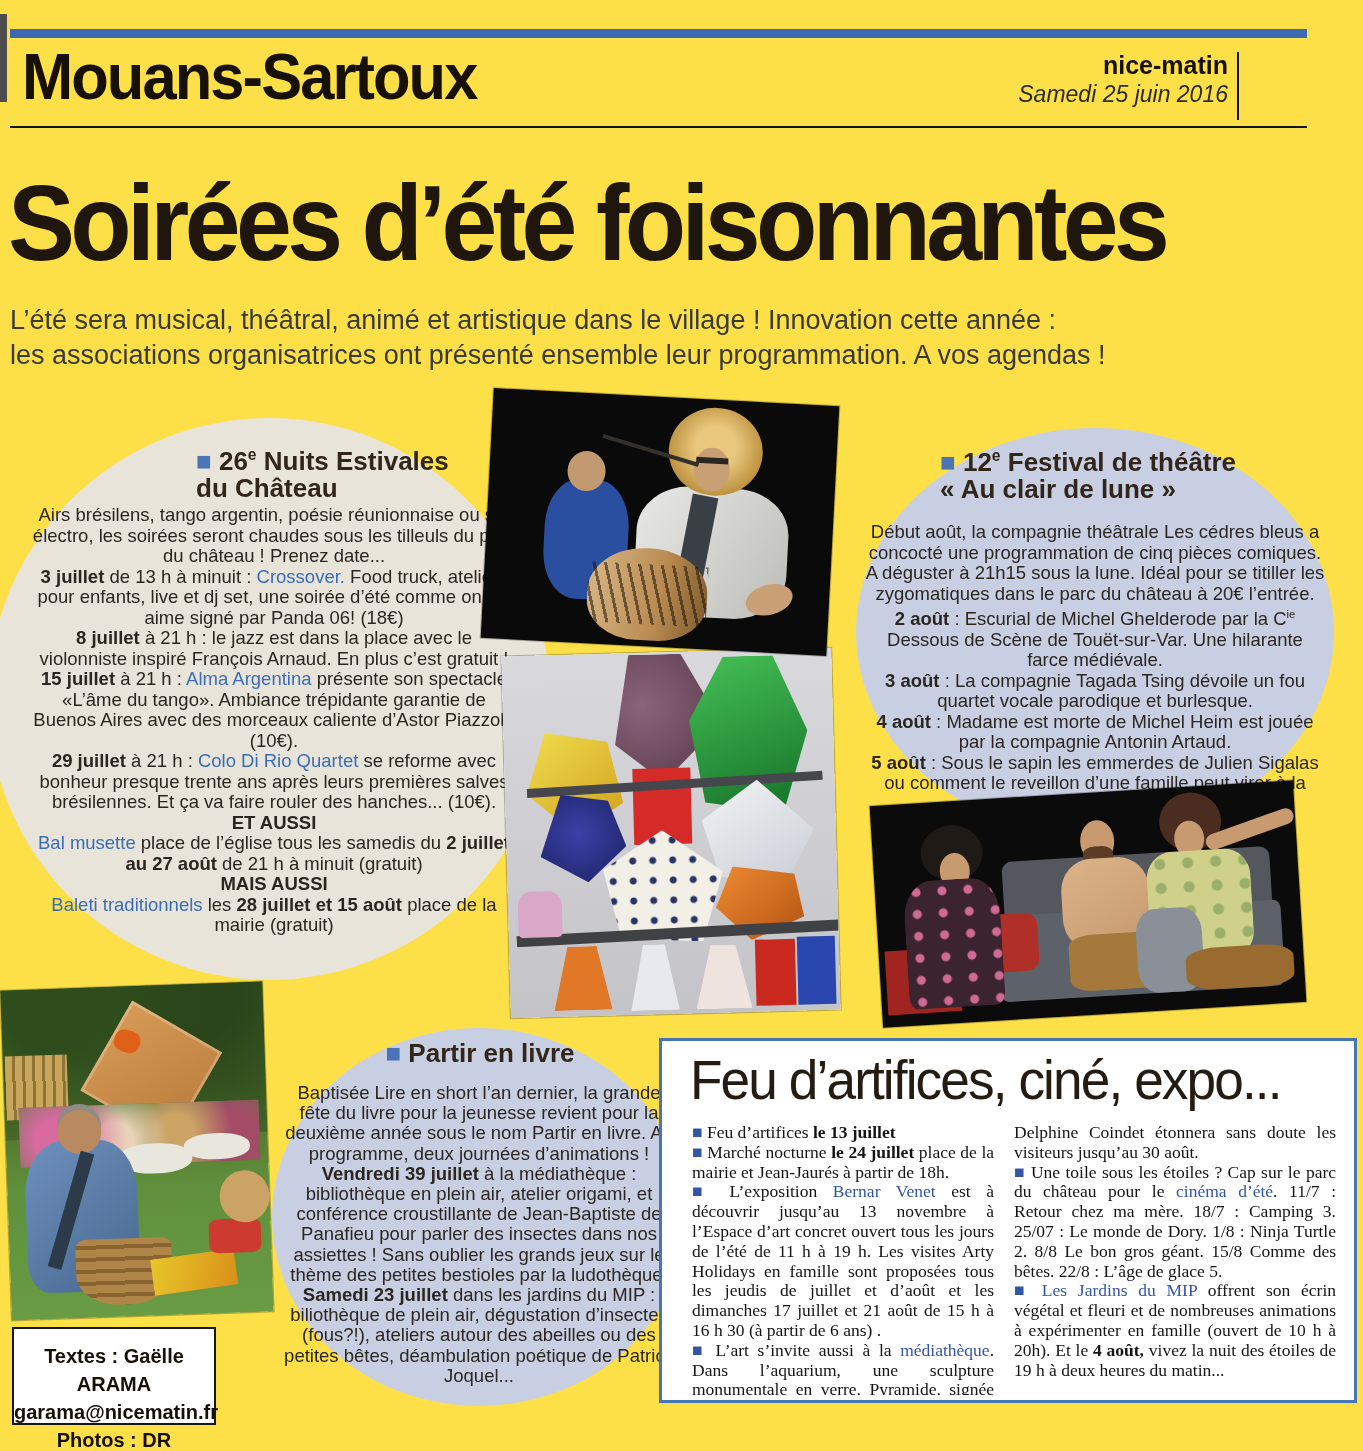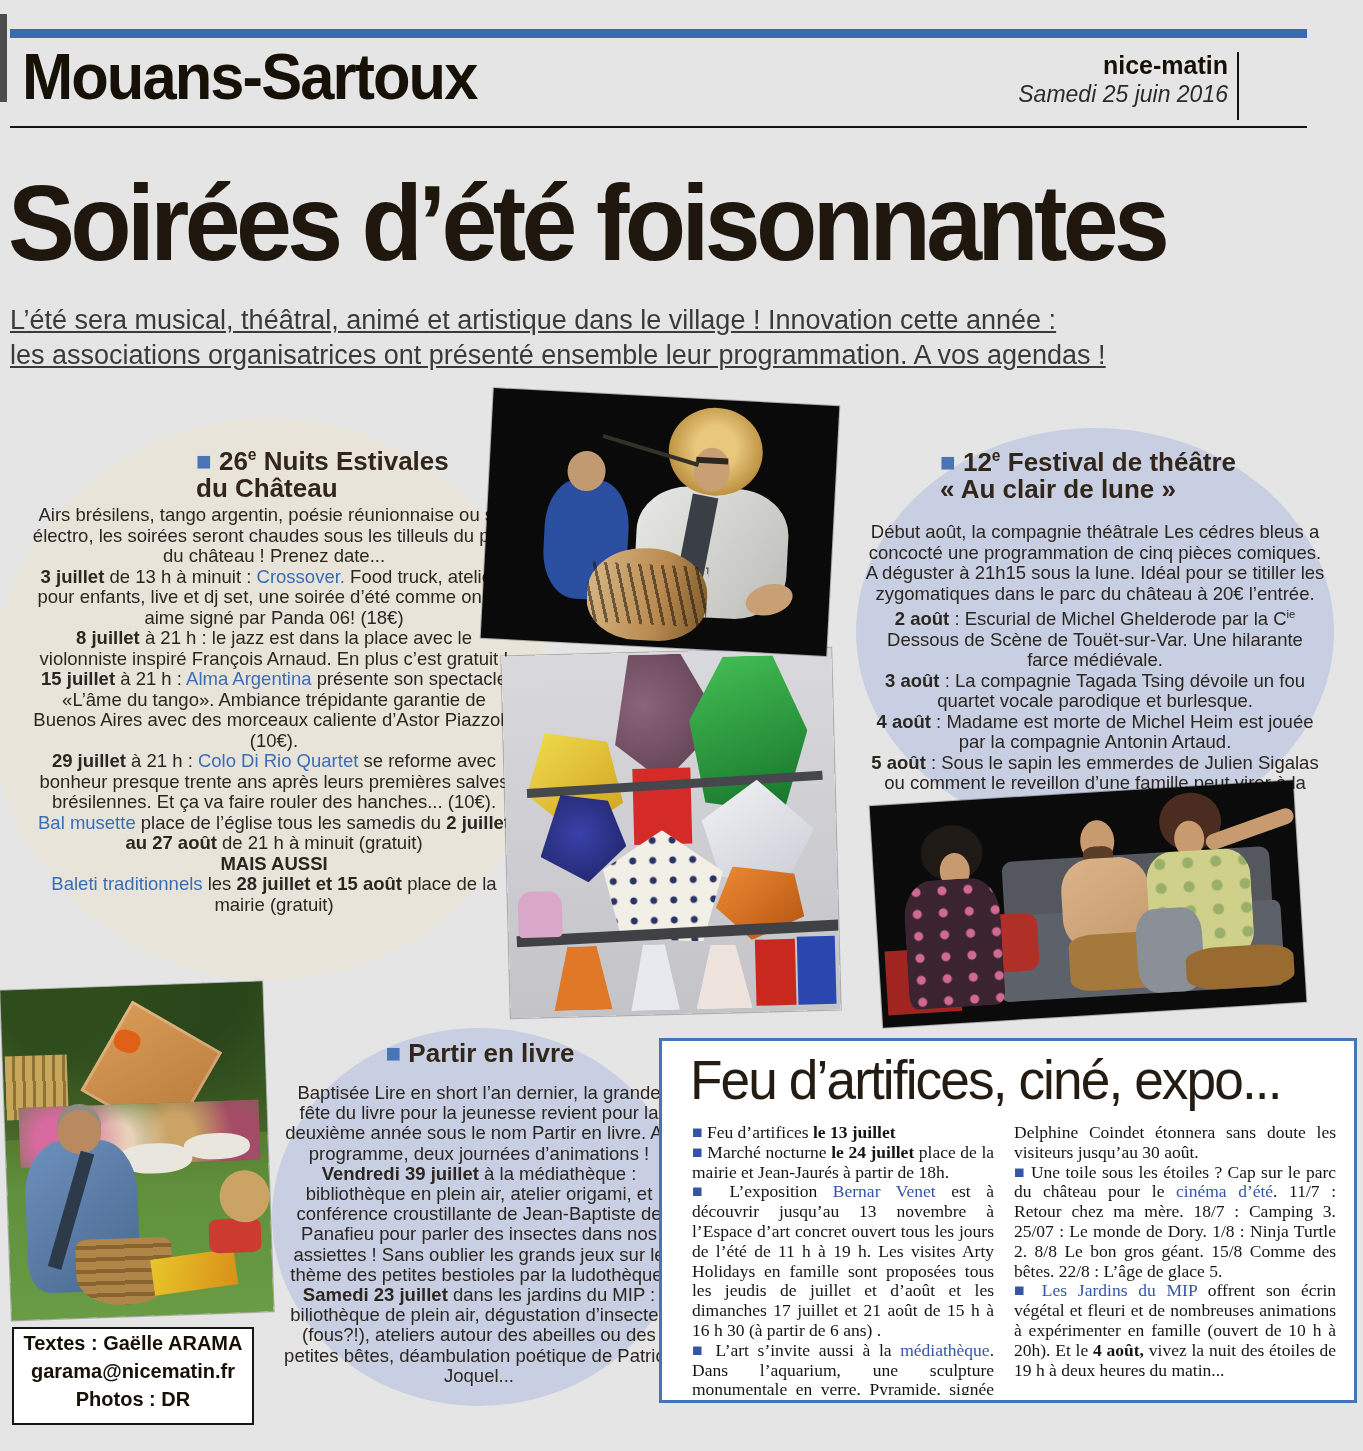--- a/index.html
+++ b/index.html
@@ -1,32 +1,32 @@
 <!DOCTYPE html>
 <html><head>
 <meta charset="utf-8">
 <style>
   html,body{margin:0;padding:0;background:#ffffff;}
-  .page{position:relative;width:1363px;height:1451px;background:#e5e5e5;overflow:hidden;
+  .page{position:relative;width:1363px;height:1451px;background:#fde047;overflow:hidden;
         font-family:"Liberation Sans",sans-serif;color:#2b2620;}
   .abs{position:absolute;}
 
   
   .leftbar{left:0;top:14px;width:7px;height:88px;background:#4d4d4d;}
   .bluebar{left:10px;top:29px;width:1297px;height:9px;background:#3b69b3;}
   .kicker{left:22px;top:40px;font-size:64px;font-weight:700;letter-spacing:-2px;
           color:#171007;transform:scaleX(.96);transform-origin:left top;white-space:nowrap;}
   .brand{left:1000px;top:52px;width:228px;text-align:right;color:#171007;}
   .brand .bname{font-size:25px;font-weight:700;line-height:27px;}
   .brand .bdate{font-size:23px;font-weight:400;line-height:30px;color:#2b2b2b;font-style:italic;}
   .vline{left:1237px;top:52px;width:2px;height:68px;background:#111;}
   .rule{left:10px;top:126px;width:1297px;height:2px;background:#151515;}
   .headline{left:8px;top:166px;width:1400px;font-size:108px;font-weight:700;letter-spacing:-5px;
             line-height:1.05;color:#1f170e;transform:scaleX(.93);transform-origin:left top;white-space:nowrap;}
-  .standfirst{left:10px;top:303px;width:1340px;font-size:27px;line-height:35px;color:#3a3a3a;text-decoration:underline;}
+  .standfirst{left:10px;top:303px;width:1340px;font-size:27px;line-height:35px;color:#3a3a3a;}
 
   
   .circle{border-radius:50%;z-index:1;}
   .c-beige{left:-12px;top:418px;width:562px;height:562px;background:#e8e4da;}
   .c-blue1{left:856px;top:428px;width:478px;height:408px;background:#c8cfe2;}
   .c-blue2{left:272px;top:1028px;width:414px;height:378px;background:#c8cfe2;}
 
   .bubble-title{font-size:26px;line-height:27px;font-weight:700;color:#32261a;z-index:3;}
   .bubble-body{font-size:18.5px;line-height:20.5px;text-align:center;color:#2b2620;z-index:3;}
   .bubble-body p{margin:0;}
@@ -54,23 +54,23 @@
   .feutitle{left:28px;top:6px;font-size:56px;font-weight:400;letter-spacing:-2px;color:#241c13;
             transform:scaleX(.95);transform-origin:left top;white-space:nowrap;}
   .feucol{top:82px;height:272px;overflow:hidden;font-family:"Liberation Serif",serif;
           font-size:17.5px;line-height:19.8px;color:#141414;text-align:justify;}
   .feucol p{margin:0;}
   .feucol .seg-sq,.feucol .seg-l{color:#3455a4;}
   .col-l{left:30px;width:302px;}
   .col-r{left:352px;width:322px;}
 
   
-  .credits{left:12px;top:1327px;width:242px;height:98px;border:2px solid #161616;background:#fff;
+  .credits{left:12px;top:1327px;width:204px;height:98px;border:2px solid #161616;background:#fff;
            text-align:center;font-size:20px;font-weight:700;line-height:28px;color:#171007;
-           box-sizing:border-box;padding-top:0;z-index:6;}
+           box-sizing:border-box;padding-top:13px;z-index:6;}
 </style>
 </head>
 <body>
 
 <div class="page">
 
   <div class="abs leftbar"></div>
   <div class="abs bluebar"></div>
   <div class="abs kicker">Mouans-Sartoux</div>
   <div class="abs brand">
@@ -93,20 +93,21 @@
   <div class="abs bubble-title" style="left:196px;top:441px;">
     <div><span class="seg-sq">■ </span><span class="seg-p">26</span><span class="seg-sup">e</span><span class="seg-p"> Nuits Estivales</span></div>
     <div><span class="seg-p">du Château</span></div>
   </div>
   <div class="abs bubble-body" style="left:32px;top:505px;width:484px;">
     <p><span class="seg-p">Airs brésilens, tango argentin, poésie réunionnaise ou set électro, les soirées seront chaudes sous les tilleuls du parc du château ! Prenez date...</span></p>
     <p><span class="seg-b">3 juillet</span><span class="seg-p"> de 13 h à minuit : </span><span class="seg-l">Crossover.</span><span class="seg-p"> Food truck, ateliers pour enfants, live et dj set, une soirée d’été comme on les aime signé par Panda 06! (18€)</span></p>
     <p><span class="seg-b">8 juillet</span><span class="seg-p"> à 21 h : le jazz est dans la place avec le violonniste inspiré François Arnaud. En plus c’est gratuit !</span></p>
     <p><span class="seg-b">15 juillet</span><span class="seg-p"> à 21 h : </span><span class="seg-l">Alma Argentina</span><span class="seg-p"> présente son spectacle «L’âme du tango». Ambiance trépidante garantie de Buenos Aires avec des morceaux caliente d’Astor Piazzola (10€).</span></p>
     <p><span class="seg-b">29 juillet</span><span class="seg-p"> à 21 h : </span><span class="seg-l">Colo Di Rio Quartet</span><span class="seg-p"> se reforme avec bonheur presque trente ans après leurs premières salves brésilennes. Et ça va faire rouler des hanches... (10€).</span></p>
+    <p><span class="seg-b">ET AUSSI</span></p>
     <p><span class="seg-l">Bal musette</span><span class="seg-p"> place de l’église tous les samedis du </span><span class="seg-b">2 juillet au 27 août</span><span class="seg-p"> de 21 h à minuit (gratuit)</span></p>
     <p><span class="seg-b">MAIS AUSSI</span></p>
     <p><span class="seg-l">Baleti traditionnels</span><span class="seg-p"> les </span><span class="seg-b">28 juillet et 15 août</span><span class="seg-p"> place de la mairie (gratuit)</span></p>
   </div>
 
   <div class="abs bubble-title" style="left:940px;top:442px;">
     <div><span class="seg-sq">■ </span><span class="seg-p">12</span><span class="seg-sup">e</span><span class="seg-p"> Festival de théâtre</span></div>
     <div><span class="seg-p">« Au clair de lune »</span></div>
   </div>
   <div class="abs bubble-body" style="left:864px;top:522px;width:462px;">

